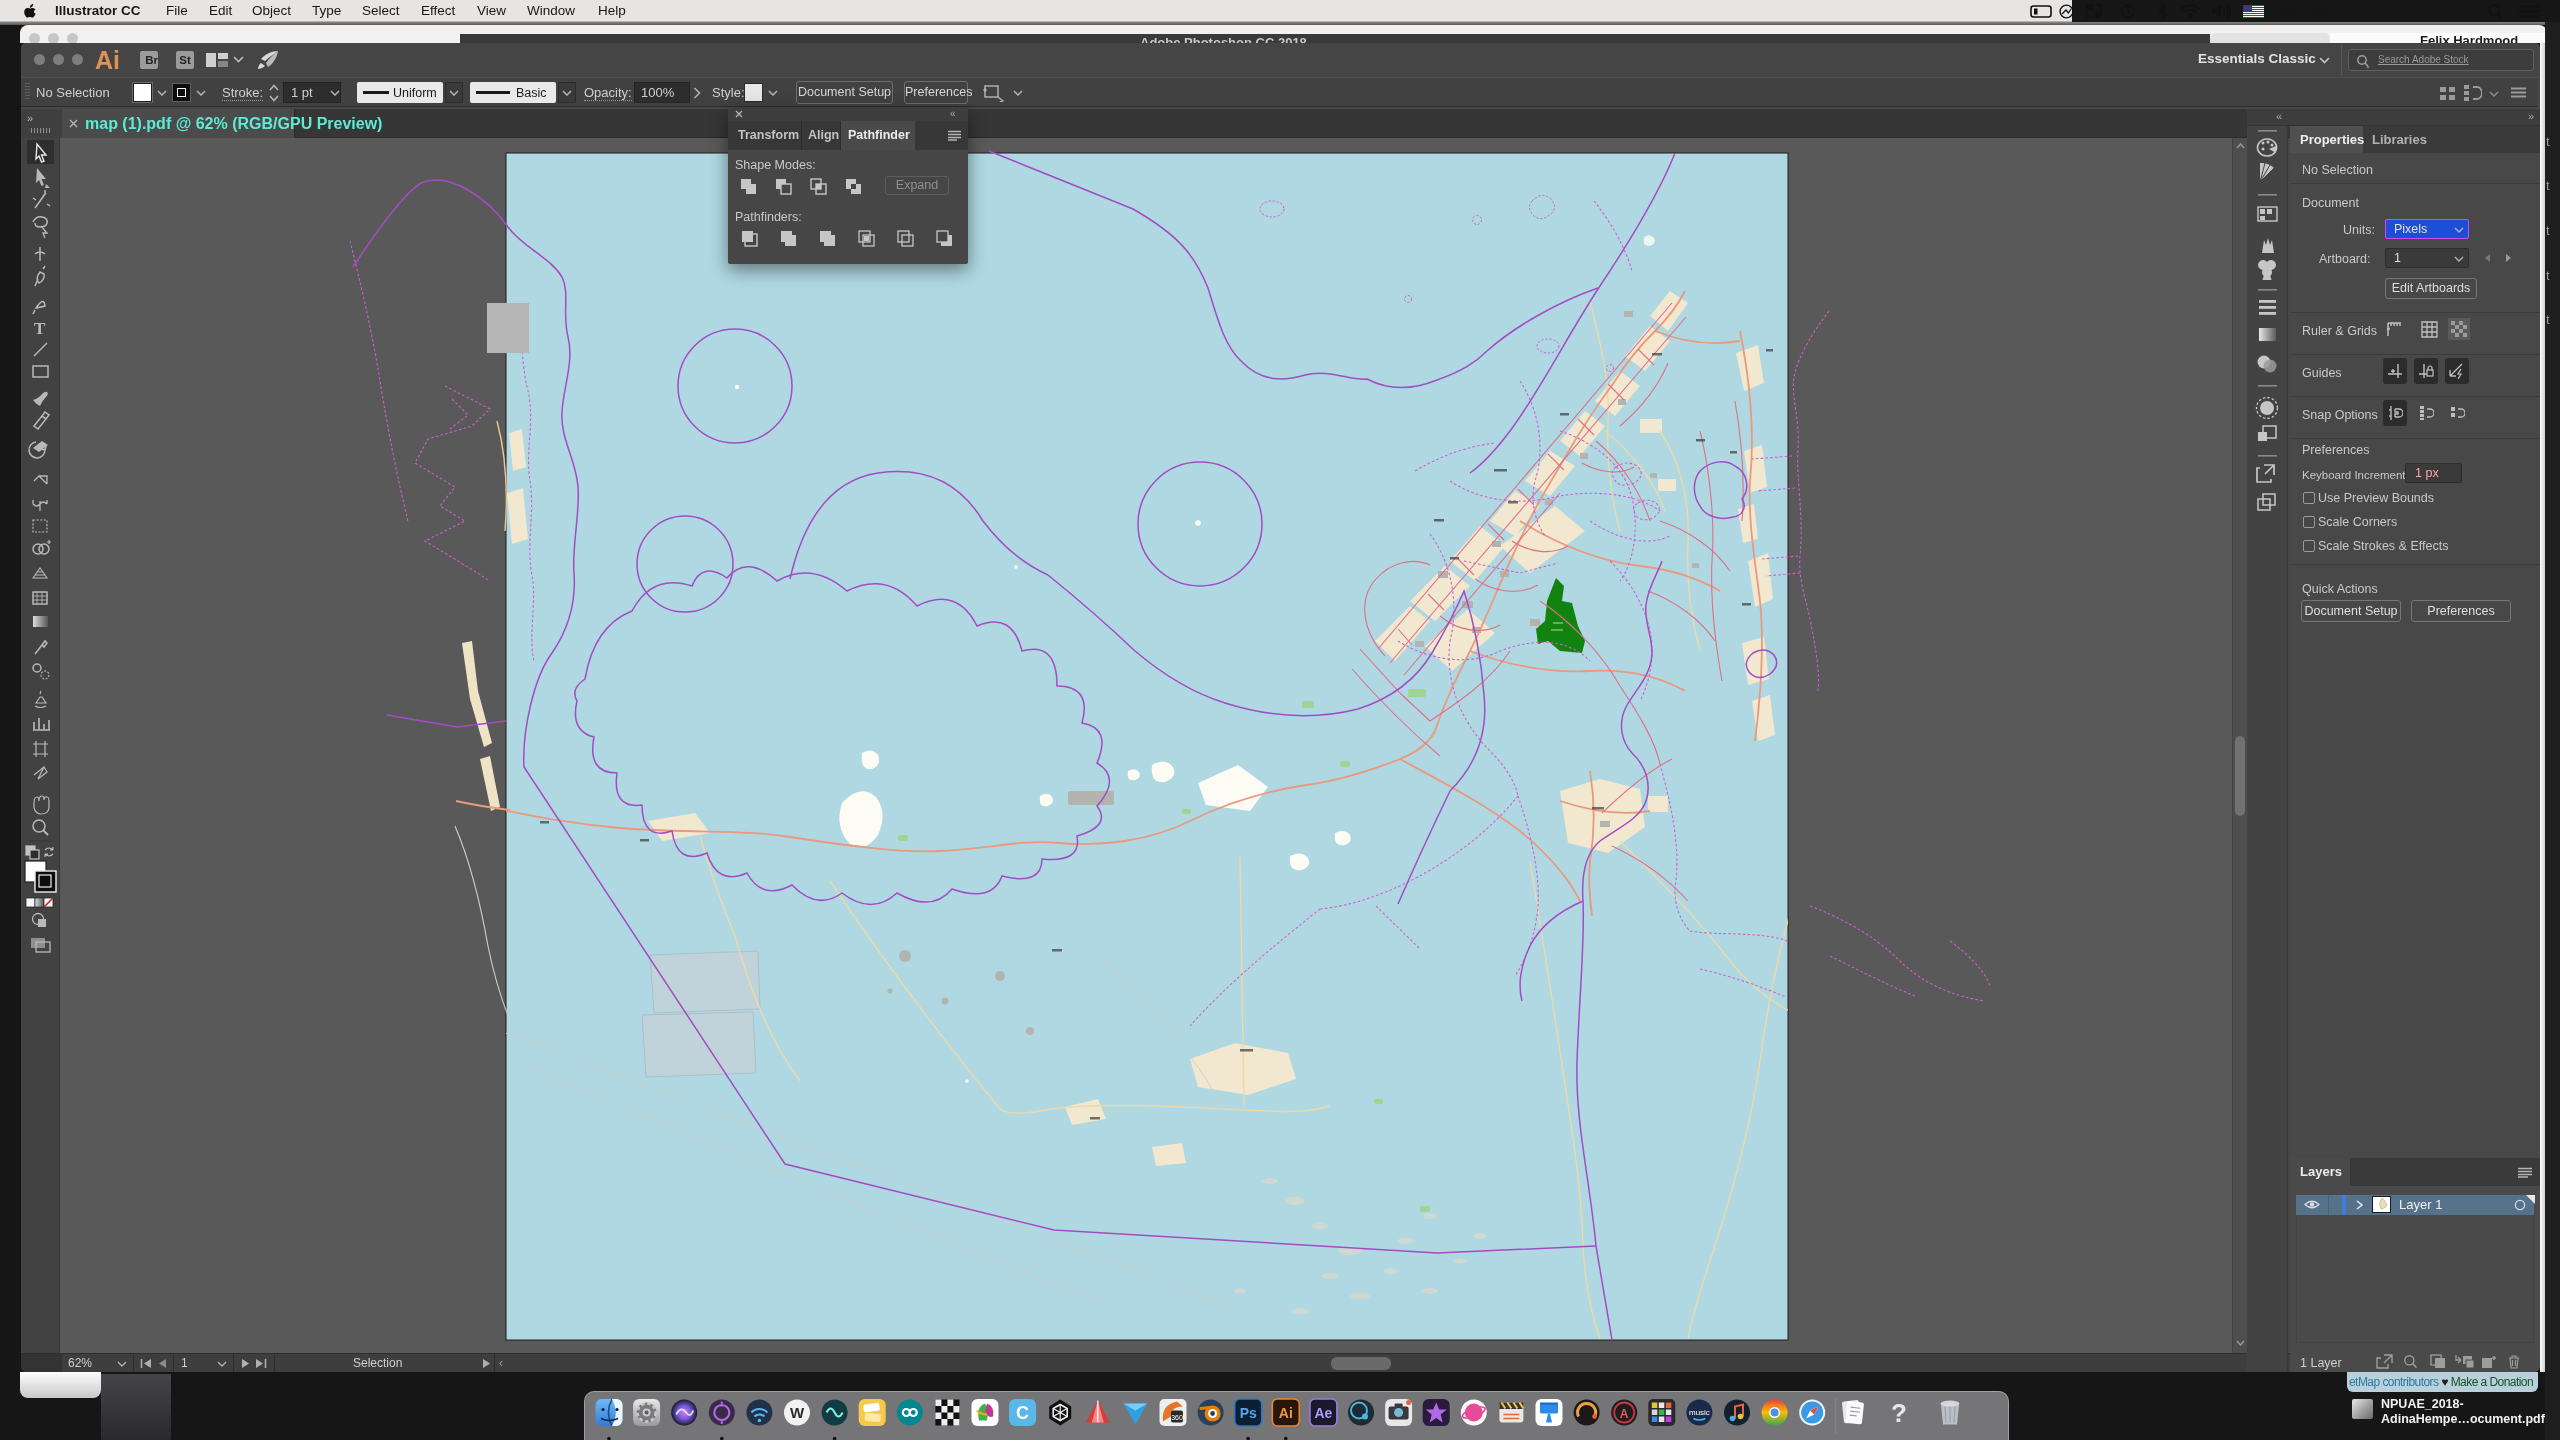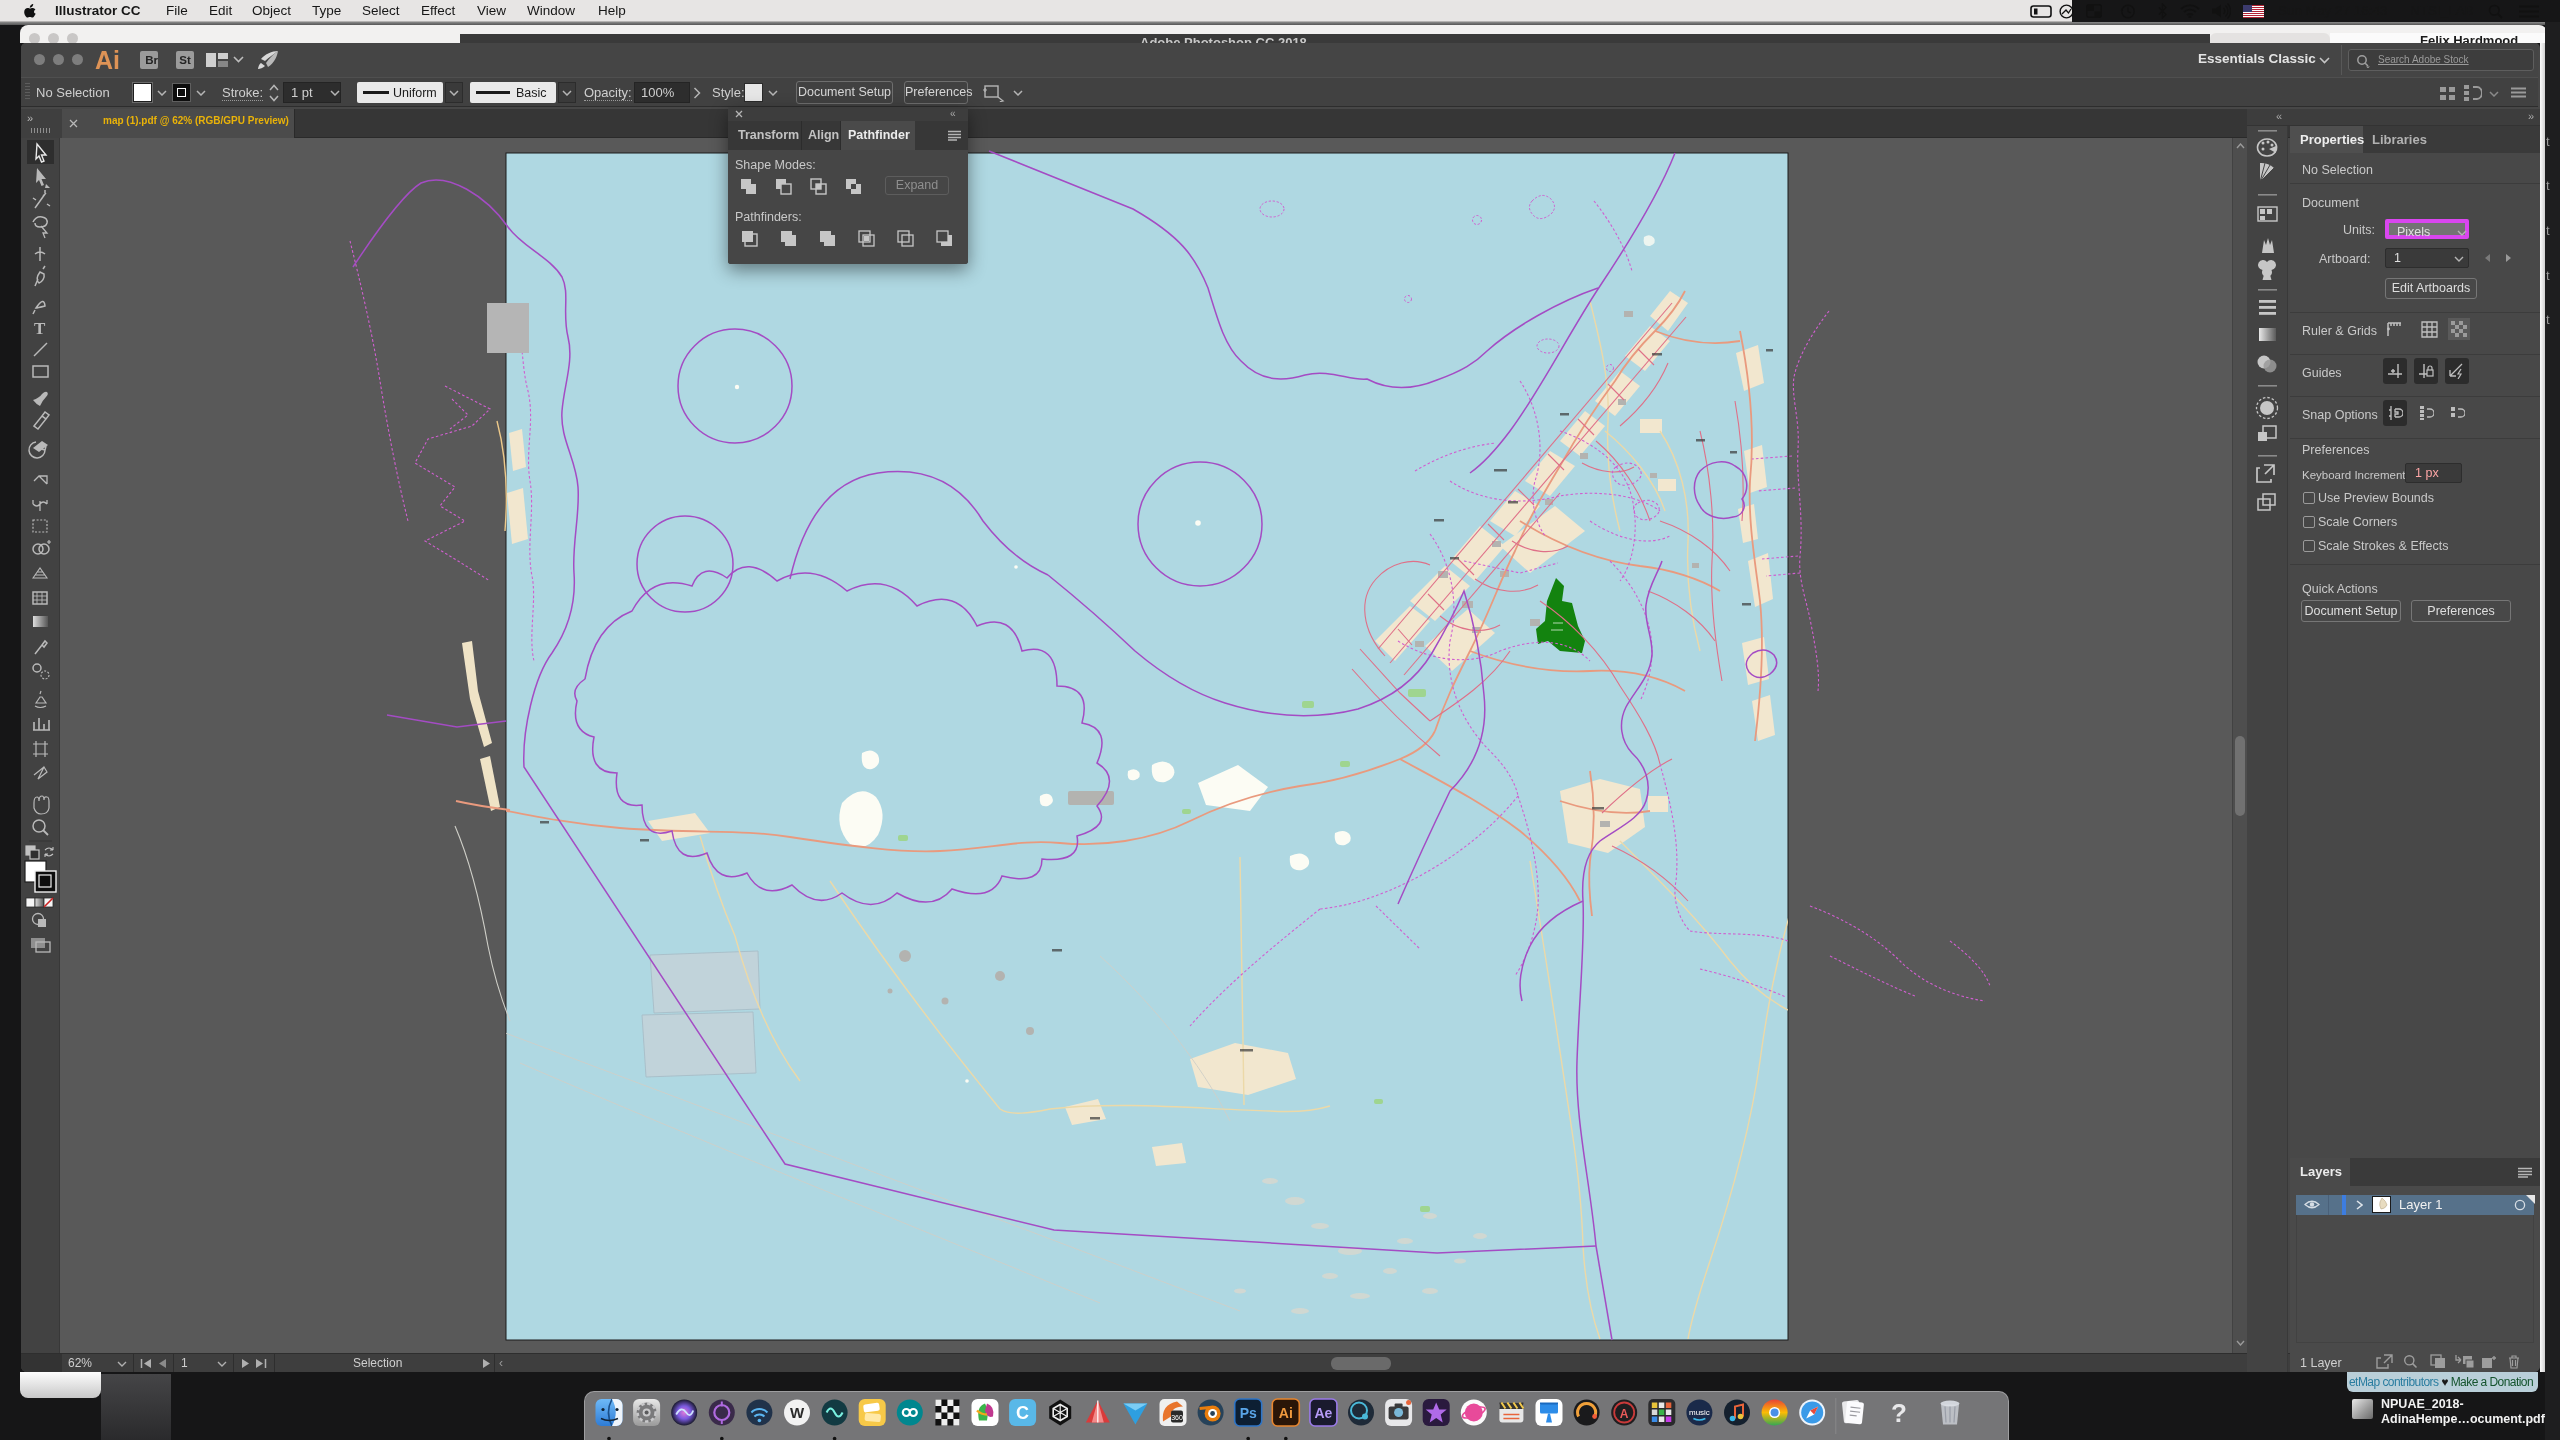--- a/index.html
+++ b/index.html
@@ -217,21 +217,21 @@
     </div>
 
     <div class="abs" id="tabrow" style="left:0;top:66px;width:2517px;height:29px;background:#363636;border-bottom:1px solid #2a2a2a;">
       <div class="abs" style="left:0;top:0;width:41px;height:29px;background:#3f3f3f;"></div>
       <span class="abs txt" style="left:6px;top:3px;color:#b9b9b9;font-size:11px;letter-spacing:1px;">»</span>
       <div class="abs" style="left:10px;top:19px;width:20px;height:5px;background:repeating-linear-gradient(90deg,#8f8f8f 0 1px, transparent 1px 3px);"></div>
       <div class="abs" style="left:41px;top:0;width:233px;height:29px;background:#4b4b4b;border-right:1px solid #2a2a2a;"></div>
       <svg class="abs" style="left:48px;top:10px;" width="9" height="9" viewBox="0 0 9 9">
           <path d="M1 1 L8 8 M8 1 L1 8" stroke="#b9b9b9" stroke-width="1.3"></path>
         </svg>
-      <span class="abs txt" style="left:64px;top:6px;color:#eab308;font-size:10px;font-weight:bold;margin-left:18px;">map (1).pdf @ 62% (RGB/GPU Preview)</span>
+      <span class="abs txt" style="left:64px;top:6px;color:#5eead4;font-size:16px;font-weight:bold;">map (1).pdf @ 62% (RGB/GPU Preview)</span>
     </div>
 
     <div class="abs" id="toolstrip" style="left:0;top:95px;width:39px;height:1215px;background:#424242;border-right:1px solid #383838;">
       <svg width="39" height="1215" viewBox="0 0 39 1215" style="position:absolute;left:0;top:0;">
         <rect x="10" y="-6" width="19" height="4" fill="none"></rect>
         <g fill="#9c9c9c">
             <rect x="11" y="-3" width="17" height="1"></rect>
           </g>
         <rect x="6" y="2" width="27" height="24" fill="#2e2e2e"></rect>
         <path d="M16 6 L25 17 L20.5 17 L23 23 L20.5 24 L18 18 L15 21 Z" fill="#2e2e2e" stroke="#e8e8e8" stroke-width="1.4"></path>
@@ -667,21 +667,21 @@
 
     <div class="abs" id="propspanel" style="left:2269px;top:83px;width:250px;height:1032px;background:#484848;color:#c9c9c9;font-size:12.5px;">
       <div class="abs" style="left:0;top:0;width:250px;height:27px;background:#3a3a3a;"></div>
       <div class="abs" style="left:0;top:0;width:73px;height:27px;background:#4f4f4f;"></div>
       <span class="abs txt" style="left:10px;top:6px;color:#ececec;font-size:13px;font-weight:bold;">Properties</span>
       <span class="abs txt" style="left:82px;top:6px;color:#b2b2b2;font-size:13px;font-weight:bold;">Libraries</span>
       <span class="abs txt" style="left:12px;top:37px;">No Selection</span>
       <div class="abs" style="left:0;top:57px;width:250px;height:1px;background:#3c3c3c;"></div>
       <span class="abs txt" style="left:12px;top:70px;">Document</span>
       <span class="abs txt" style="left:53px;top:97px;">Units:</span>
-      <div class="abs" style="left:95px;top:93px;width:84px;height:20px;background:#737373;border:4px solid #d946ef;border-radius:2px;">
+      <div class="abs" style="left:95px;top:93px;width:84px;height:20px;background:#1d4ed8;border:1px solid #d946ef;border-radius:2px;">
         <span class="abs txt" style="left:8px;top:2px;color:#e0e0e0;">Pixels</span>
         <svg class="abs" style="left:68px;top:7px;" width="10" height="6" viewBox="0 0 10 6">
             <path d="M1 1 L5 5 L9 1" fill="none" stroke="#b5b5b5" stroke-width="1.4"></path>
           </svg>
       </div>
       <span class="abs txt" style="left:29px;top:126px;">Artboard:</span>
       <div class="abs" style="left:95px;top:122px;width:84px;height:20px;background:#3a3a3a;border:1px solid #2d2d2d;border-radius:2px;">
         <span class="abs txt" style="left:8px;top:2px;color:#e0e0e0;">1</span>
         <svg class="abs" style="left:68px;top:7px;" width="10" height="6" viewBox="0 0 10 6">
             <path d="M1 1 L5 5 L9 1" fill="none" stroke="#b5b5b5" stroke-width="1.4"></path>

